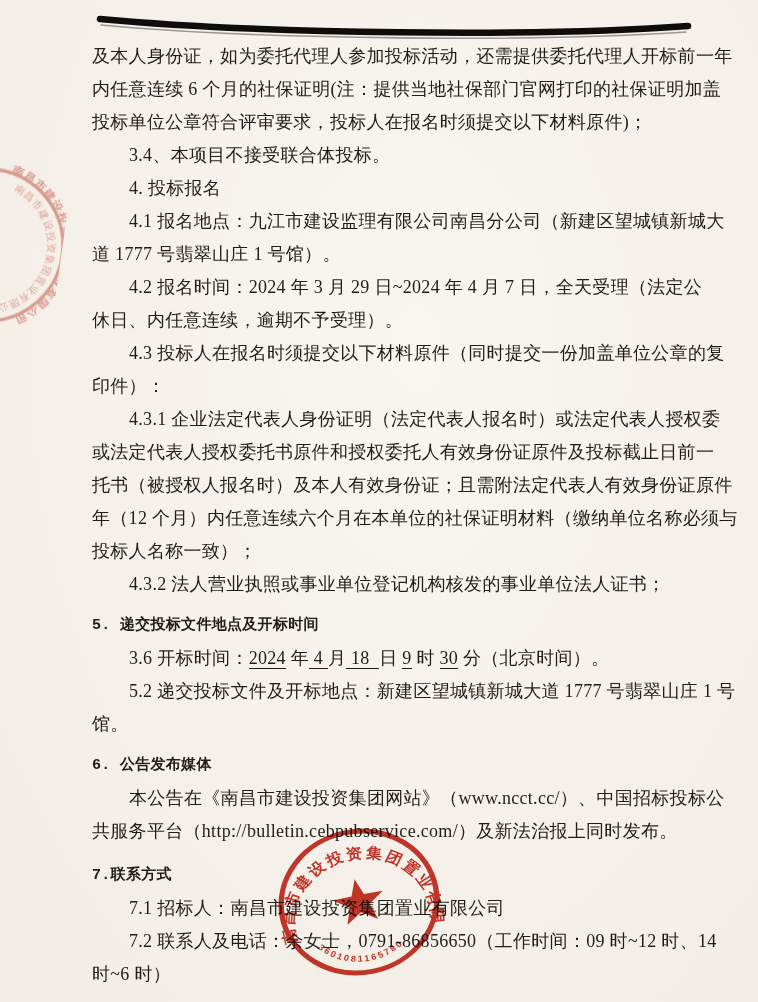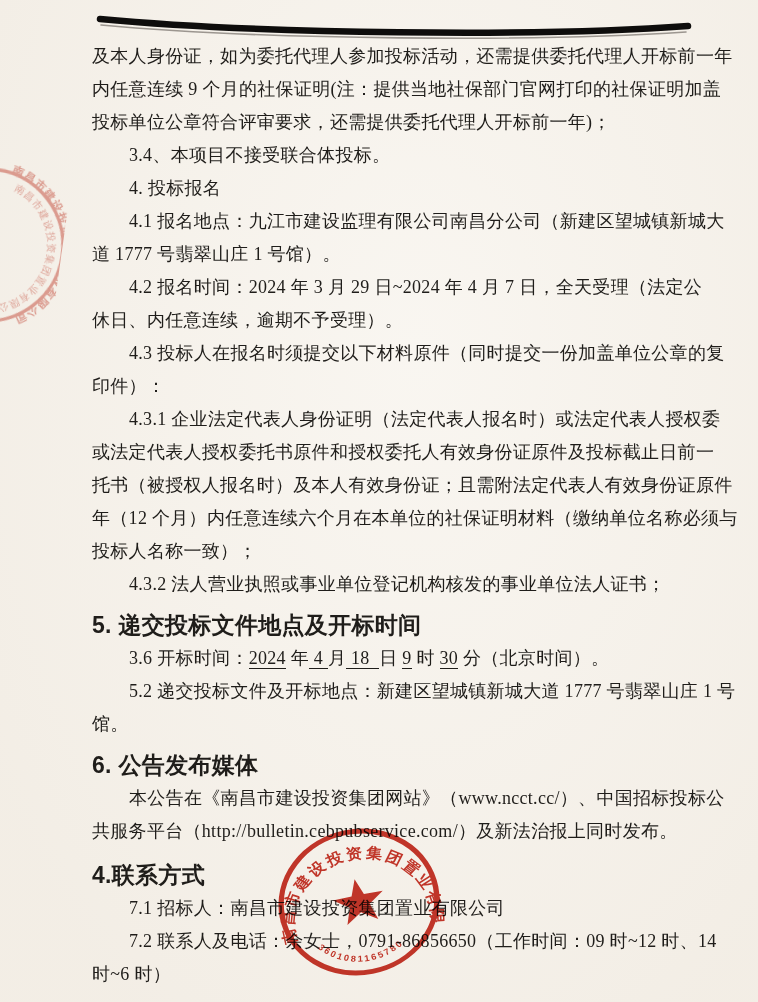--- a/index.html
+++ b/index.html
@@ -19,22 +19,22 @@
   .scan-line{position:absolute;left:0;top:0;z-index:1;}
   .doc{
     position:absolute;left:92px;top:40px;width:622px;z-index:2;
   }
   .ln{
     font-size:18px;line-height:33px;letter-spacing:.3px;
     white-space:pre;
   }
   .ind{padding-left:37px;}
   .hd{
-    font-family:Liberation Sans, sans-serif;
-    font-weight:700;font-size:23px;
+    font-family:Liberation Mono, monospace;
+    font-weight:700;font-size:15px;
   }
   .mt1{margin-top:8px;}
   .mt2{margin-top:11px;}
   .ln u{
     text-decoration:none;border-bottom:1.6px solid #1f1d1a;
   }
   
   .stamp-main{
     position:absolute;left:275px;top:826px;width:168px;height:152px;
     z-index:3;mix-blend-mode:multiply;opacity:.92;
@@ -51,22 +51,22 @@
 
 <div class="page">
 
   <svg class="scan-line" width="758" height="52">
     <path d="M100,19 C260,34 540,37 688,26" fill="none" stroke="#0e0d0c" stroke-width="6.5" stroke-linecap="round"></path>
     <path d="M101,25 C260,40 540,42 686,32" fill="none" stroke="#6b6560" stroke-width="1.6" stroke-linecap="round" opacity=".65"></path>
   </svg>
 
   <div class="doc">
     <div class="ln">及本人身份证，如为委托代理人参加投标活动，还需提供委托代理人开标前一年</div>
-    <div class="ln">内任意连续 9 个月的社保证明(注：提供当地社保部门官网打印的社保证明加盖</div>
-    <div class="ln">投标单位公章符合评审要求，还需提供委托代理人开标前一年)；</div>
+    <div class="ln">内任意连续 6 个月的社保证明(注：提供当地社保部门官网打印的社保证明加盖</div>
+    <div class="ln">投标单位公章符合评审要求，投标人在报名时须提交以下材料原件)；</div>
     <div class="ln ind">3.4、本项目不接受联合体投标。</div>
     <div class="ln ind">4. 投标报名</div>
     <div class="ln ind">4.1 报名地点：九江市建设监理有限公司南昌分公司（新建区望城镇新城大</div>
     <div class="ln">道 1777 号翡翠山庄 1 号馆）。</div>
     <div class="ln ind">4.2 报名时间：2024 年 3 月 29 日~2024 年 4 月 7 日，全天受理（法定公</div>
     <div class="ln">休日、内任意连续，逾期不予受理）。</div>
     <div class="ln ind">4.3 投标人在报名时须提交以下材料原件（同时提交一份加盖单位公章的复</div>
     <div class="ln">印件）：</div>
     <div class="ln ind">4.3.1 企业法定代表人身份证明（法定代表人报名时）或法定代表人授权委</div>
     <div class="ln">或法定代表人授权委托书原件和授权委托人有效身份证原件及投标截止日前一</div>
@@ -74,21 +74,21 @@
     <div class="ln">年（12 个月）内任意连续六个月在本单位的社保证明材料（缴纳单位名称必须与</div>
     <div class="ln">投标人名称一致）；</div>
     <div class="ln ind">4.3.2 法人营业执照或事业单位登记机构核发的事业单位法人证书；</div>
     <div class="ln hd mt1">5. 递交投标文件地点及开标时间</div>
     <div class="ln ind"><span>3.6 开标时间：</span><u>2024</u><span> 年</span><u> 4 </u><span>月</span><u> 18  </u><span>日 </span><u>9</u><span> 时 </span><u>30</u><span> 分（北京时间）。</span></div>
     <div class="ln ind">5.2 递交投标文件及开标地点：新建区望城镇新城大道 1777 号翡翠山庄 1 号</div>
     <div class="ln">馆。</div>
     <div class="ln hd mt1">6. 公告发布媒体</div>
     <div class="ln ind">本公告在《南昌市建设投资集团网站》（www.ncct.cc/）、中国招标投标公</div>
     <div class="ln">共服务平台（http://bulletin.cebpubservice.com/）及新法治报上同时发布。</div>
-    <div class="ln hd mt2">4.联系方式</div>
+    <div class="ln hd mt2">7.联系方式</div>
     <div class="ln ind">7.1 招标人：南昌市建设投资集团置业有限公司</div>
     <div class="ln ind">7.2 联系人及电话：余女士，0791-86856650（工作时间：09 时~12 时、14</div>
     <div class="ln">时~6 时）</div>
   </div>
 
   <svg class="stamp-left" viewBox="0 0 150 190">
     <defs>
       <path id="larc" d="M 75,19 A 76,76 0 0 1 75,171" fill="none"></path>
       <path id="larc2" d="M 75,34 A 61,61 0 0 1 75,156" fill="none"></path>
     </defs>

